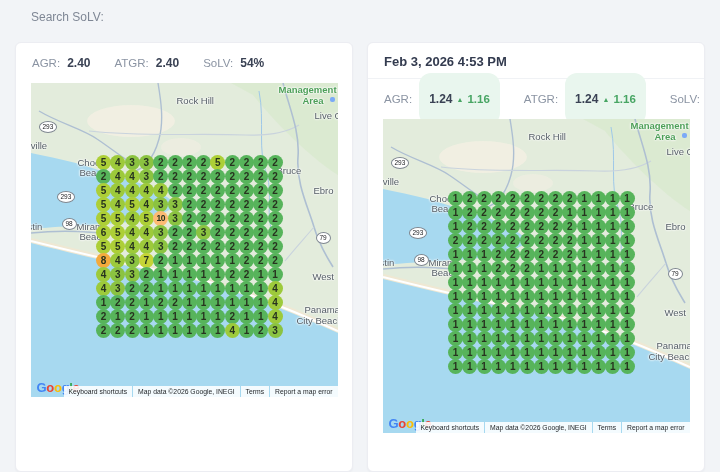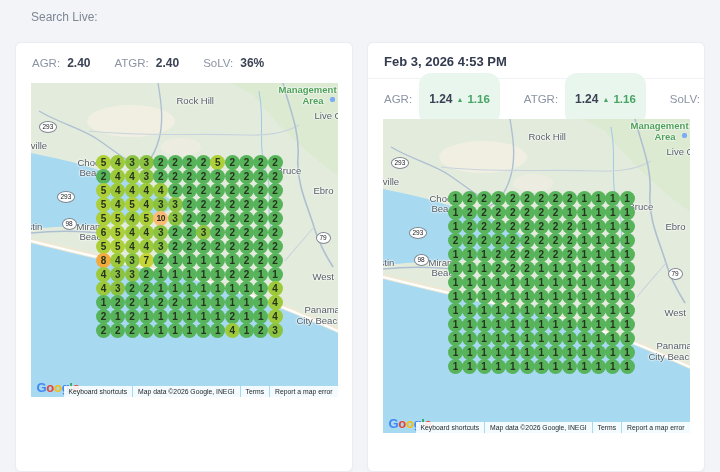--- a/index.html
+++ b/index.html
@@ -51,38 +51,38 @@
     font-size:10px; font-weight:bold; color:#27331f;
   }
   .google-logo { position:absolute; left:6px; bottom:2px; z-index:4; font-size:13px; font-weight:bold; letter-spacing:-.3px; }
   .attribution { position:absolute; right:0; bottom:0; display:flex; z-index:4; }
   .attr-item { background:rgba(255,255,255,.88); font-size:6.8px; color:#25282b; padding:2px 5px; margin-left:1px; white-space:nowrap; }
 </style>
 </head>
 <body>
 
 <header class="page-header">
-  <div class="search-label">Search Live:</div>
+  <div class="search-label">Search SoLV:</div>
 </header>
 
 <main class="cards">
 
   <section class="card">
     <div class="card-stats">
         <div class="stat">
           <span class="stat-label">AGR:</span>
           <span class="stat-value">2.40</span>
         </div>
         <div class="stat">
           <span class="stat-label">ATGR:</span>
           <span class="stat-value">2.40</span>
         </div>
         <div class="stat">
           <span class="stat-label">SoLV:</span>
-          <span class="stat-value">36%</span>
+          <span class="stat-value">54%</span>
         </div>
       </div>
     <div class="map">
         <svg width="307" height="314" viewBox="0 0 307 314">
           <rect x="0" y="0" width="307" height="314" fill="#e3ecdc"></rect>
           <path d="M200,0 L307,0 L307,92 C278,74 240,35 222,12 Z" fill="#d8e9cd" opacity="0.75"></path>
           <ellipse cx="100" cy="38" rx="44" ry="16" fill="#f2efe2" opacity="0.9"></ellipse>
           <ellipse cx="150" cy="64" rx="20" ry="9" fill="#f2efe2" opacity="0.6"></ellipse>
           <ellipse cx="103" cy="206" rx="38" ry="22" fill="#efece0" opacity="0.9"></ellipse>
           <path d="M228,8 C234,38 226,68 236,92 C242,112 234,132 242,152" fill="none" stroke="#9fc8e8" stroke-width="1"></path>

